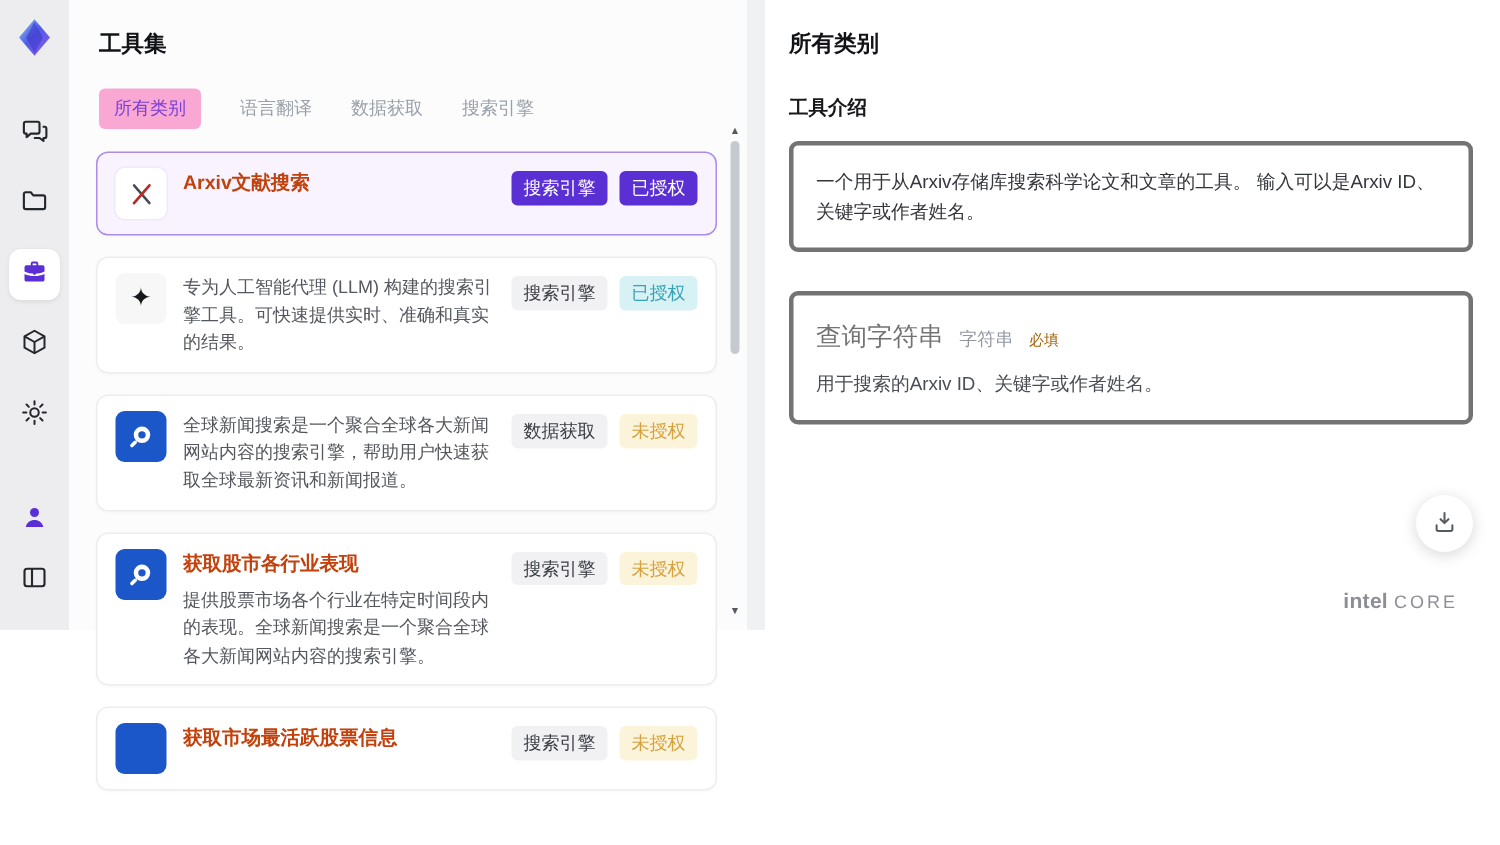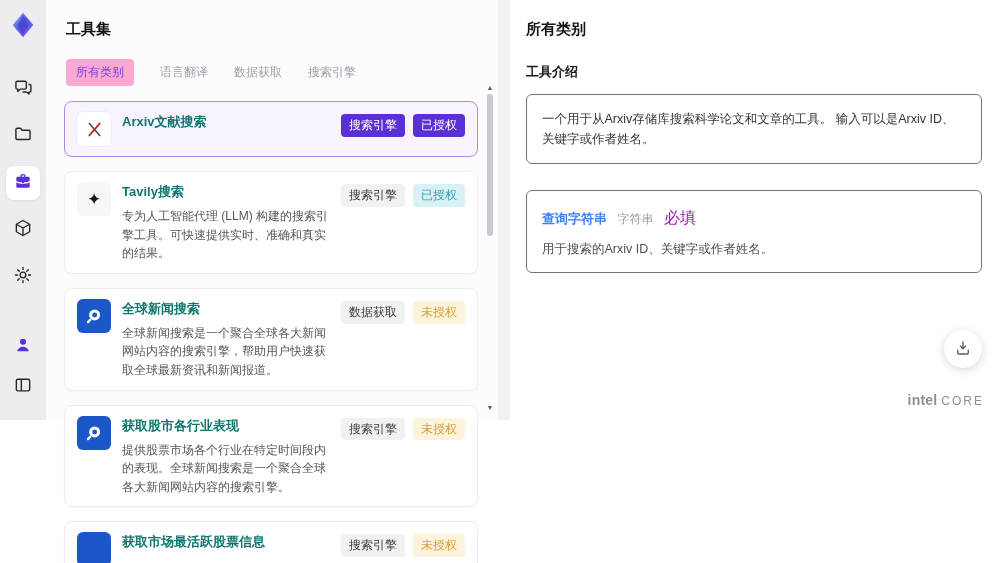--- a/index.html
+++ b/index.html
@@ -28,21 +28,21 @@
   .cards{padding-right:20px;}
   .card{background:#fff;border:1px solid #ededf0;border-radius:8px;padding:10px 12px;
     display:flex;gap:11px;margin-bottom:14px;box-shadow:0 1px 2px rgba(20,20,40,.03);cursor:pointer;}
   .card.selected{background:#f8f3fe;border:1.5px solid #ab8ce6;}
   .t-icon{width:34px;height:34px;border-radius:6px;flex:none;display:flex;align-items:center;
     justify-content:center;background:#f6f6f8;}
   .icon-arxiv{background:#fff;box-shadow:0 0 0 1px #f0eaf8;}
   .icon-sparkle{background:#f7f7f8;font-size:17px;color:#17181b;}
   .icon-blue-search{background:#1b57c9;}
   .t-body{flex:1;min-width:0;}
-  .t-name{font-size:13px;font-weight:700;color:#0f766e;margin:1px 0 6px;}
+  .t-name{font-size:13px;font-weight:700;color:#c2410c;margin:1px 0 6px;}
   .t-desc{font-size:12px;color:#54575d;line-height:1.55;}
   .t-badges{display:flex;gap:8px;flex:none;align-items:flex-start;padding-top:2px;}
   .badge{font-size:12px;padding:3px 8px;border-radius:4px;white-space:nowrap;line-height:1.4;}
   .v-purple{background:#5a2fd4;color:#fff;}
   .v-gray{background:#f1f1f3;color:#3a3d42;}
   .v-cyan{background:#d8f1f5;color:#35a3b4;}
   .v-orange{background:#fbf3da;color:#d6a13e;}
 
   
   .scrollbar{position:absolute;right:3px;top:84px;bottom:8px;width:10px;}
@@ -51,33 +51,33 @@
   .sb-arrow.down{bottom:0;}
   .sb-thumb{position:absolute;left:2px;top:10px;width:6px;height:142px;background:#c6c9cf;border-radius:3px;}
 
   
   .gutter{width:12px;background:#f0f1f3;flex:none;}
 
   
   .detail-section{flex:1;background:#fff;padding:12px 18px 0 16px;position:relative;}
   .detail-title{font-size:15px;font-weight:700;margin:8px 0 24px;color:#121317;}
   .section-heading{font-size:13px;font-weight:700;margin:0 0 13px;color:#17181b;}
-  .info-box{border:1px solid #737373;border-radius:6px;padding:14px 15px;font-size:12.5px;
+  .info-box{border:3px solid #737373;border-radius:6px;padding:14px 15px;font-size:12.5px;
     color:#33363b;line-height:1.6;margin-bottom:26px;background:#fff;}
   .param-row{margin-bottom:9px;}
-  .param-name{font-size:13px;font-weight:700;color:#3b82f6;}
+  .param-name{font-size:17px;font-weight:400;color:#737373;}
   .param-type{font-size:12px;color:#9296a1;margin-left:7px;}
-  .param-required{font-size:16px;color:#a21caf;margin-left:7px;font-family:Liberation Serif, serif;}
+  .param-required{font-size:10px;color:#a16207;margin-left:7px;font-family:Liberation Serif, serif;}
   .param-desc{font-size:12.5px;color:#4a4d53;line-height:1.5;}
 
   
   .download-fab{position:absolute;right:18px;bottom:52px;width:38px;height:38px;border-radius:50%;
     background:#fff;border:none;box-shadow:0 2px 10px rgba(0,0,0,.16);display:flex;align-items:center;
     justify-content:center;cursor:pointer;}
-  .brand{position:absolute;right:16px;bottom:12px;color:#8b8e94;display:flex;align-items:baseline;gap:4px;}
+  .brand{position:absolute;right:28px;bottom:12px;color:#8b8e94;display:flex;align-items:baseline;gap:4px;}
   .brand .b1{font-size:14px;font-weight:700;letter-spacing:.2px;}
   .brand .b2{font-size:12px;font-weight:400;letter-spacing:2px;}
 </style>
 </head>
 <body>
 
 <div class="app">
 
   <nav class="rail">
     <div class="rail-logo">
@@ -173,38 +173,36 @@
     <div class="t-badges">
       <span class="badge badge-category v-purple">搜索引擎</span>
       <span class="badge badge-auth v-purple">已授权</span>
     </div>
   </div>
         <div class="card">
     <div class="t-icon icon-sparkle">
             <span style="font-size:17px;color:#17181b;">✦</span>
           </div>
     <div class="t-body">
-      <div class="t-name">Tavily搜索</div>
       <div class="t-desc">专为人工智能代理 (LLM) 构建的搜索引擎工具。可快速提供实时、准确和真实的结果。</div>
     </div>
     <div class="t-badges">
       <span class="badge badge-category v-gray">搜索引擎</span>
       <span class="badge badge-auth v-cyan">已授权</span>
     </div>
   </div>
         <div class="card">
     <div class="t-icon icon-blue-search">
             <svg viewBox="0 0 24 24" width="22" height="22">
               <circle cx="12.7" cy="10.8" r="6" fill="#fff"></circle>
               <circle cx="12.7" cy="10.8" r="2.7" fill="#1b57c9"></circle>
               <path d="M7.8 16.2l-2.4 2.4" stroke="#fff" stroke-width="2.6" stroke-linecap="round"></path>
             </svg>
           </div>
     <div class="t-body">
-      <div class="t-name">全球新闻搜索</div>
       <div class="t-desc">全球新闻搜索是一个聚合全球各大新闻网站内容的搜索引擎，帮助用户快速获取全球最新资讯和新闻报道。</div>
     </div>
     <div class="t-badges">
       <span class="badge badge-category v-gray">数据获取</span>
       <span class="badge badge-auth v-orange">未授权</span>
     </div>
   </div>
         <div class="card">
     <div class="t-icon icon-blue-search">
             <svg viewBox="0 0 24 24" width="22" height="22">

